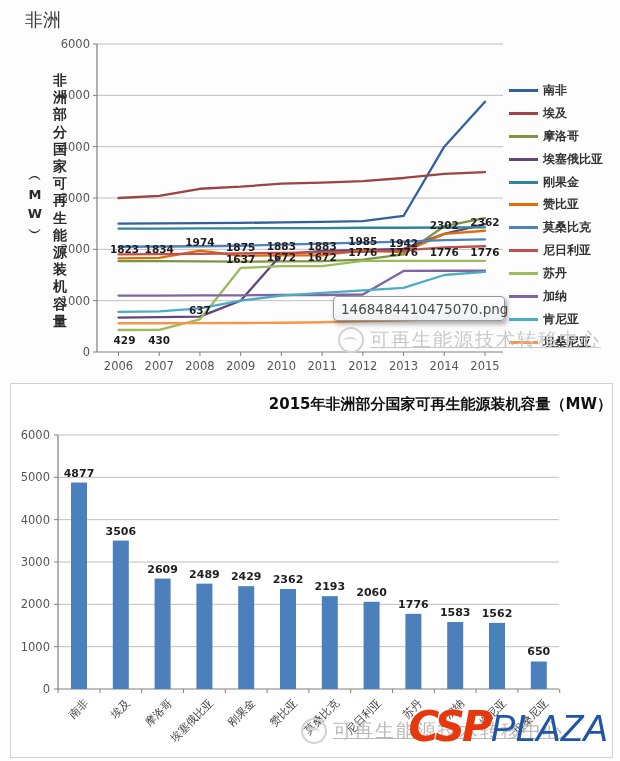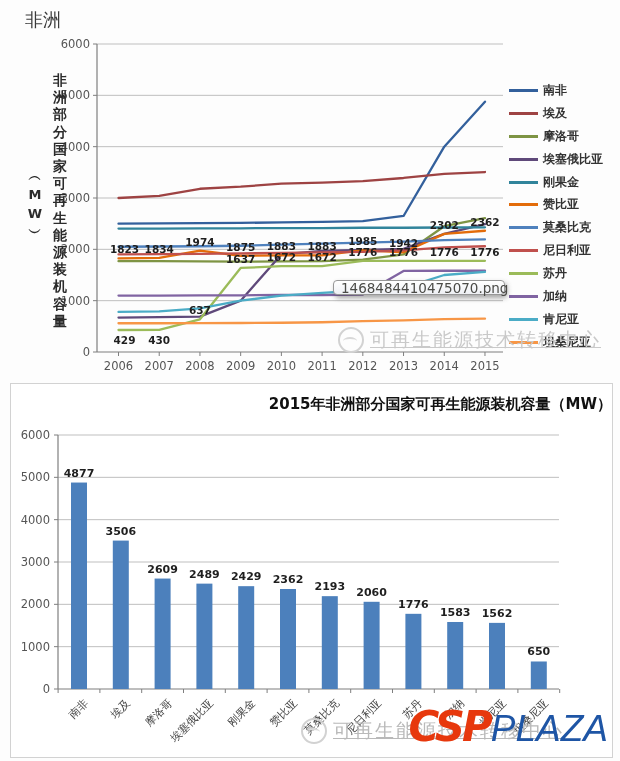--- a/index.html
+++ b/index.html
@@ -13,21 +13,21 @@
   #lineSvg{position:absolute;left:0;top:0;}
   .vcol{position:absolute;font-weight:bold;color:#2b2b2b;text-align:center;}
   .vcol span{display:block;}
   .vcol-main{left:50px;top:72px;width:20px;font-size:14px;line-height:17.2px;}
   .vcol-mw{left:26px;top:166px;width:18px;font-size:13px;line-height:19px;}
   .legend{position:absolute;left:509px;top:79px;}
   .legend-item{display:flex;align-items:center;height:22.9px;white-space:nowrap;}
   .legend-swatch{display:inline-block;width:29px;height:3px;margin-right:5px;flex:0 0 auto;}
   .legend-label{font-size:12px;font-weight:600;color:#333;}
   .tooltip{
-    position:absolute;left:333px;top:280px;width:172px;height:15px;
+    position:absolute;left:333px;top:296px;width:172px;height:25px;
     border:1px solid #979797;border-radius:4px;
     background:linear-gradient(#ffffff,#eef0f4);
     box-shadow:2px 3px 5px rgba(60,60,60,.45);
     display:flex;align-items:center;padding-left:7px;box-sizing:border-box;
     font-size:13.5px;color:#4b4b47;z-index:5;
   }
   .watermark{position:absolute;display:flex;align-items:center;color:#c9c9c9;
     font-size:19px;letter-spacing:2px;white-space:nowrap;z-index:2;text-decoration:underline;}
   .wm-circle{display:inline-block;width:22px;height:22px;border:2px solid #d2d2d2;
     border-radius:50%;margin-right:6px;position:relative;flex:0 0 auto;}

